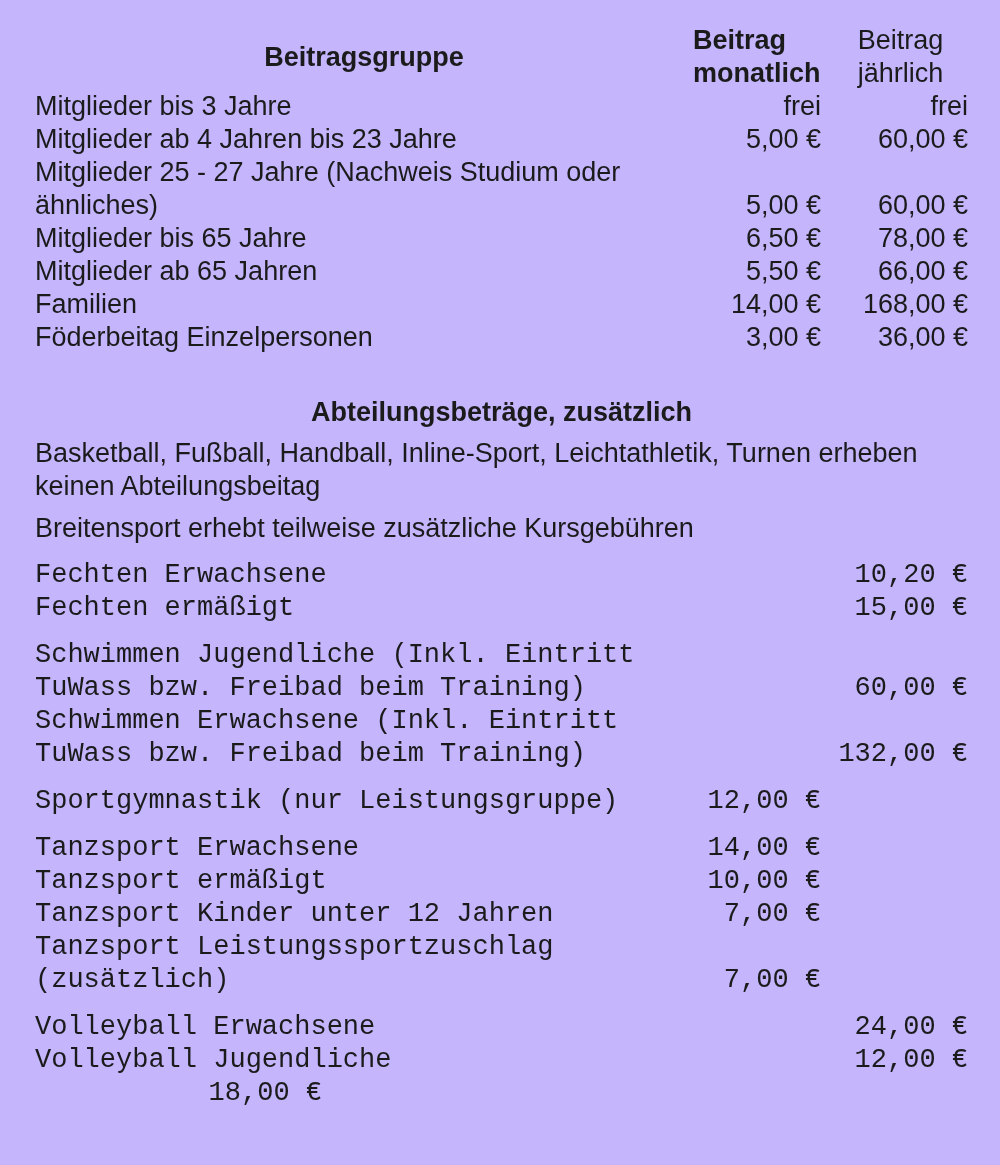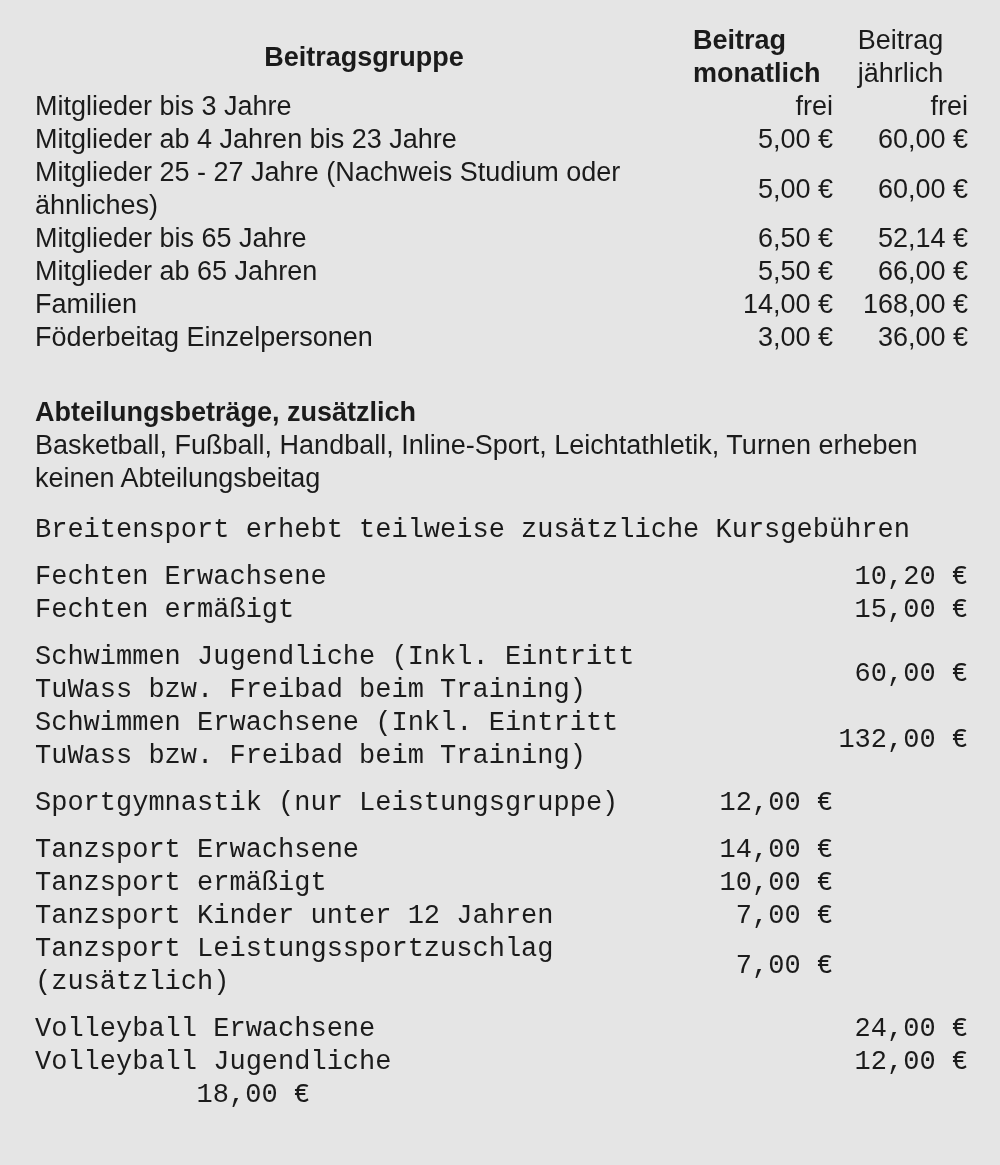--- a/index.html
+++ b/index.html
@@ -1,43 +1,43 @@
 <!DOCTYPE html>
 <html><head>
 <meta charset="utf-8">
 <style>
   * { margin: 0; padding: 0; box-sizing: border-box; }
   html, body { background: #ffffff; }
   .doc {
     width: 1000px;
     height: 1165px;
-    background: #e5e5e5;
+    background: #c4b5fd;
     font-family: "Liberation Sans", sans-serif;
     font-size: 27px;
     line-height: 33px;
     color: #1b1b1b;
     padding: 24px 32px 0 35px;
     overflow: hidden;
     position: relative;
   }
-  .row { display: flex; align-items: center; }
+  .row { display: flex; align-items: flex-end; gap: 12px; }
   .row .lbl { flex: 1; }
   .row .m { width: 140px; text-align: right; white-space: nowrap; }
   .row .y { width: 135px; text-align: right; white-space: nowrap; }
   .thead { display: flex; align-items: center; }
   .thead .lbl { flex: 1; text-align: center; font-weight: bold; }
   .thead .m { width: 140px; text-align: left; font-weight: bold; }
   .thead .y { width: 135px; text-align: center; font-weight: normal; }
   .section-heading {
-    text-align: left;
+    text-align: center;
     font-weight: bold;
     margin-top: 42px;
   }
-  .note-first { }
-  .note-second { margin-top: 19px; font-family: Liberation Mono, monospace; }
+  .note-first { margin-top: 8px; }
+  .note-second { margin-top: 9px; }
   .group { margin-top: 14px; font-family: Liberation Mono, monospace; }
 </style>
 </head>
 <body>
 
 <div class="doc">
 
   <div>
     <div class="thead">
       <div class="lbl">Beitragsgruppe</div>
@@ -56,21 +56,21 @@
       <div class="y">60,00 €</div>
     </div>
     <div class="row">
       <div class="lbl">Mitglieder 25 - 27 Jahre (Nachweis Studium oder ähnliches)</div>
       <div class="m">5,00 €</div>
       <div class="y">60,00 €</div>
     </div>
     <div class="row">
       <div class="lbl">Mitglieder bis 65 Jahre</div>
       <div class="m">6,50 €</div>
-      <div class="y">52,14 €</div>
+      <div class="y">78,00 €</div>
     </div>
     <div class="row">
       <div class="lbl">Mitglieder ab 65 Jahren</div>
       <div class="m">5,50 €</div>
       <div class="y">66,00 €</div>
     </div>
     <div class="row">
       <div class="lbl">Familien</div>
       <div class="m">14,00 €</div>
       <div class="y">168,00 €</div>

